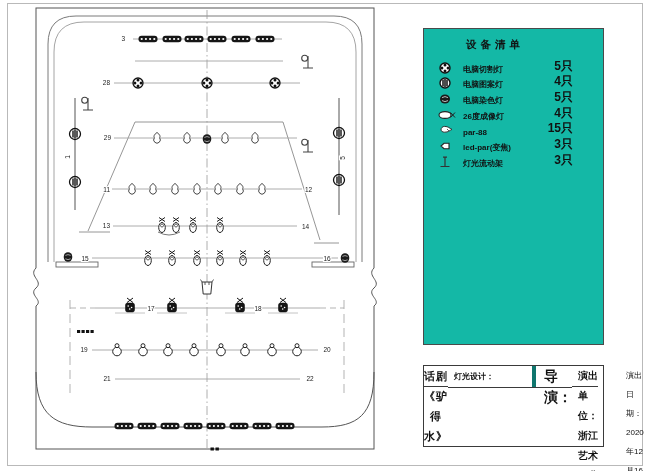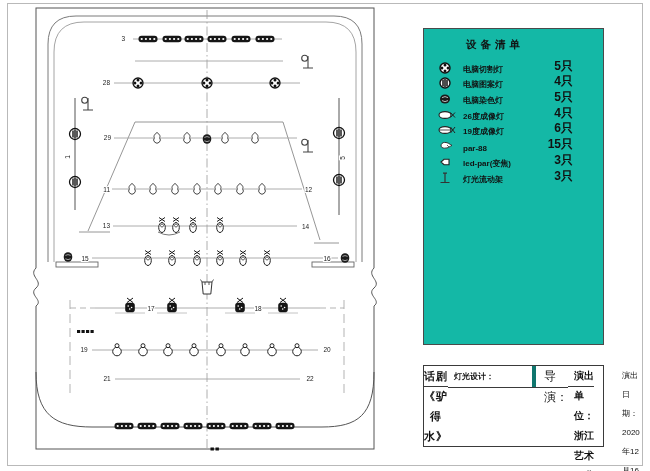--- a/index.html
+++ b/index.html
@@ -17,21 +17,21 @@
   .lname{flex:1;font-size:8px;color:#111;font-weight:bold;white-space:nowrap;}
   .lqty{font-size:12px;color:#111;font-weight:bold;white-space:nowrap;}
   .tblock{position:absolute;left:423px;top:365px;width:181px;height:82px;
         border:1px solid #3a3a3a;background:#fff;box-sizing:border-box;
         display:flex;flex-direction:row;}
   .tb-title{height:20px;border-bottom:1px solid #3a3a3a;text-align:center;
         font-weight:bold;font-size:11px;line-height:20px;letter-spacing:1px;color:#111;}
   .tb-r2{height:21px;border-bottom:1px solid #3a3a3a;display:flex;}
   .tb-c1{width:88px;border-right:4px solid #0f766e;font-size:8px;line-height:21px;
         padding-left:6px;font-weight:bold;color:#111;box-sizing:border-box;}
-  .tb-c2{flex:1;font-size:12px;line-height:21px;padding-left:8px;font-weight:normal;color:#111;}
+  .tb-c2{flex:1;font-size:14px;line-height:21px;padding-left:8px;font-weight:bold;color:#111;}
   .tb-r3{height:20px;border-bottom:1px solid #3a3a3a;font-size:10px;line-height:20px;
         padding-left:6px;font-weight:bold;color:#111;}
   .tb-r4{flex:1;font-size:8px;line-height:19px;padding-left:6px;font-weight:normal;color:#111;margin-left:22px;}
 </style>
 </head>
 <body>
 
 <div class="page">
   <div class="pageborder"></div>
 
@@ -460,31 +460,20 @@
               <ellipse cx="8" cy="7" rx="6" ry="3.4" fill="#fff" stroke="#222" stroke-width="1.1"></ellipse>
               <path d="M13.5,4.5 l4.5,5 M18,4.5 l-4.5,5" stroke="#222" stroke-width="1"></path>
             </svg>
           </span>
           <span class="lname">26度成像灯</span>
           <span class="lqty">4只</span>
         </div>
         <div class="lrow">
           <span class="licon">
             <svg width="22" height="14">
-              <ellipse cx="8" cy="7" rx="6" ry="3.4" fill="#fff" stroke="#222" stroke-width="1.1"></ellipse>
-              <path d="M2,7 h12" stroke="#222" stroke-width="0.8"></path>
-              <path d="M13.5,4 l4.5,6 M18,4 l-4.5,6" stroke="#222" stroke-width="1"></path>
-            </svg>
-          </span>
-          <span class="lname">19度成像灯</span>
-          <span class="lqty">6只</span>
-        </div>
-        <div class="lrow">
-          <span class="licon">
-            <svg width="22" height="14">
               <path d="M4,7 c0,-2.2 1.6,-3.6 3.6,-3.6 c4,0 4.6,1.8 7.4,3 c-2.8,1.2 -3.4,2.8 -7.4,2.8 c-2,0 -3.6,-1.2 -3.6,-2.2 z" fill="#fff" stroke="#333" stroke-width="1"></path>
               <path d="M10,6 l2,2" stroke="#333" stroke-width="0.8"></path>
             </svg>
           </span>
           <span class="lname">par-88</span>
           <span class="lqty">15只</span>
         </div>
         <div class="lrow">
           <span class="licon">
             <svg width="22" height="14">

